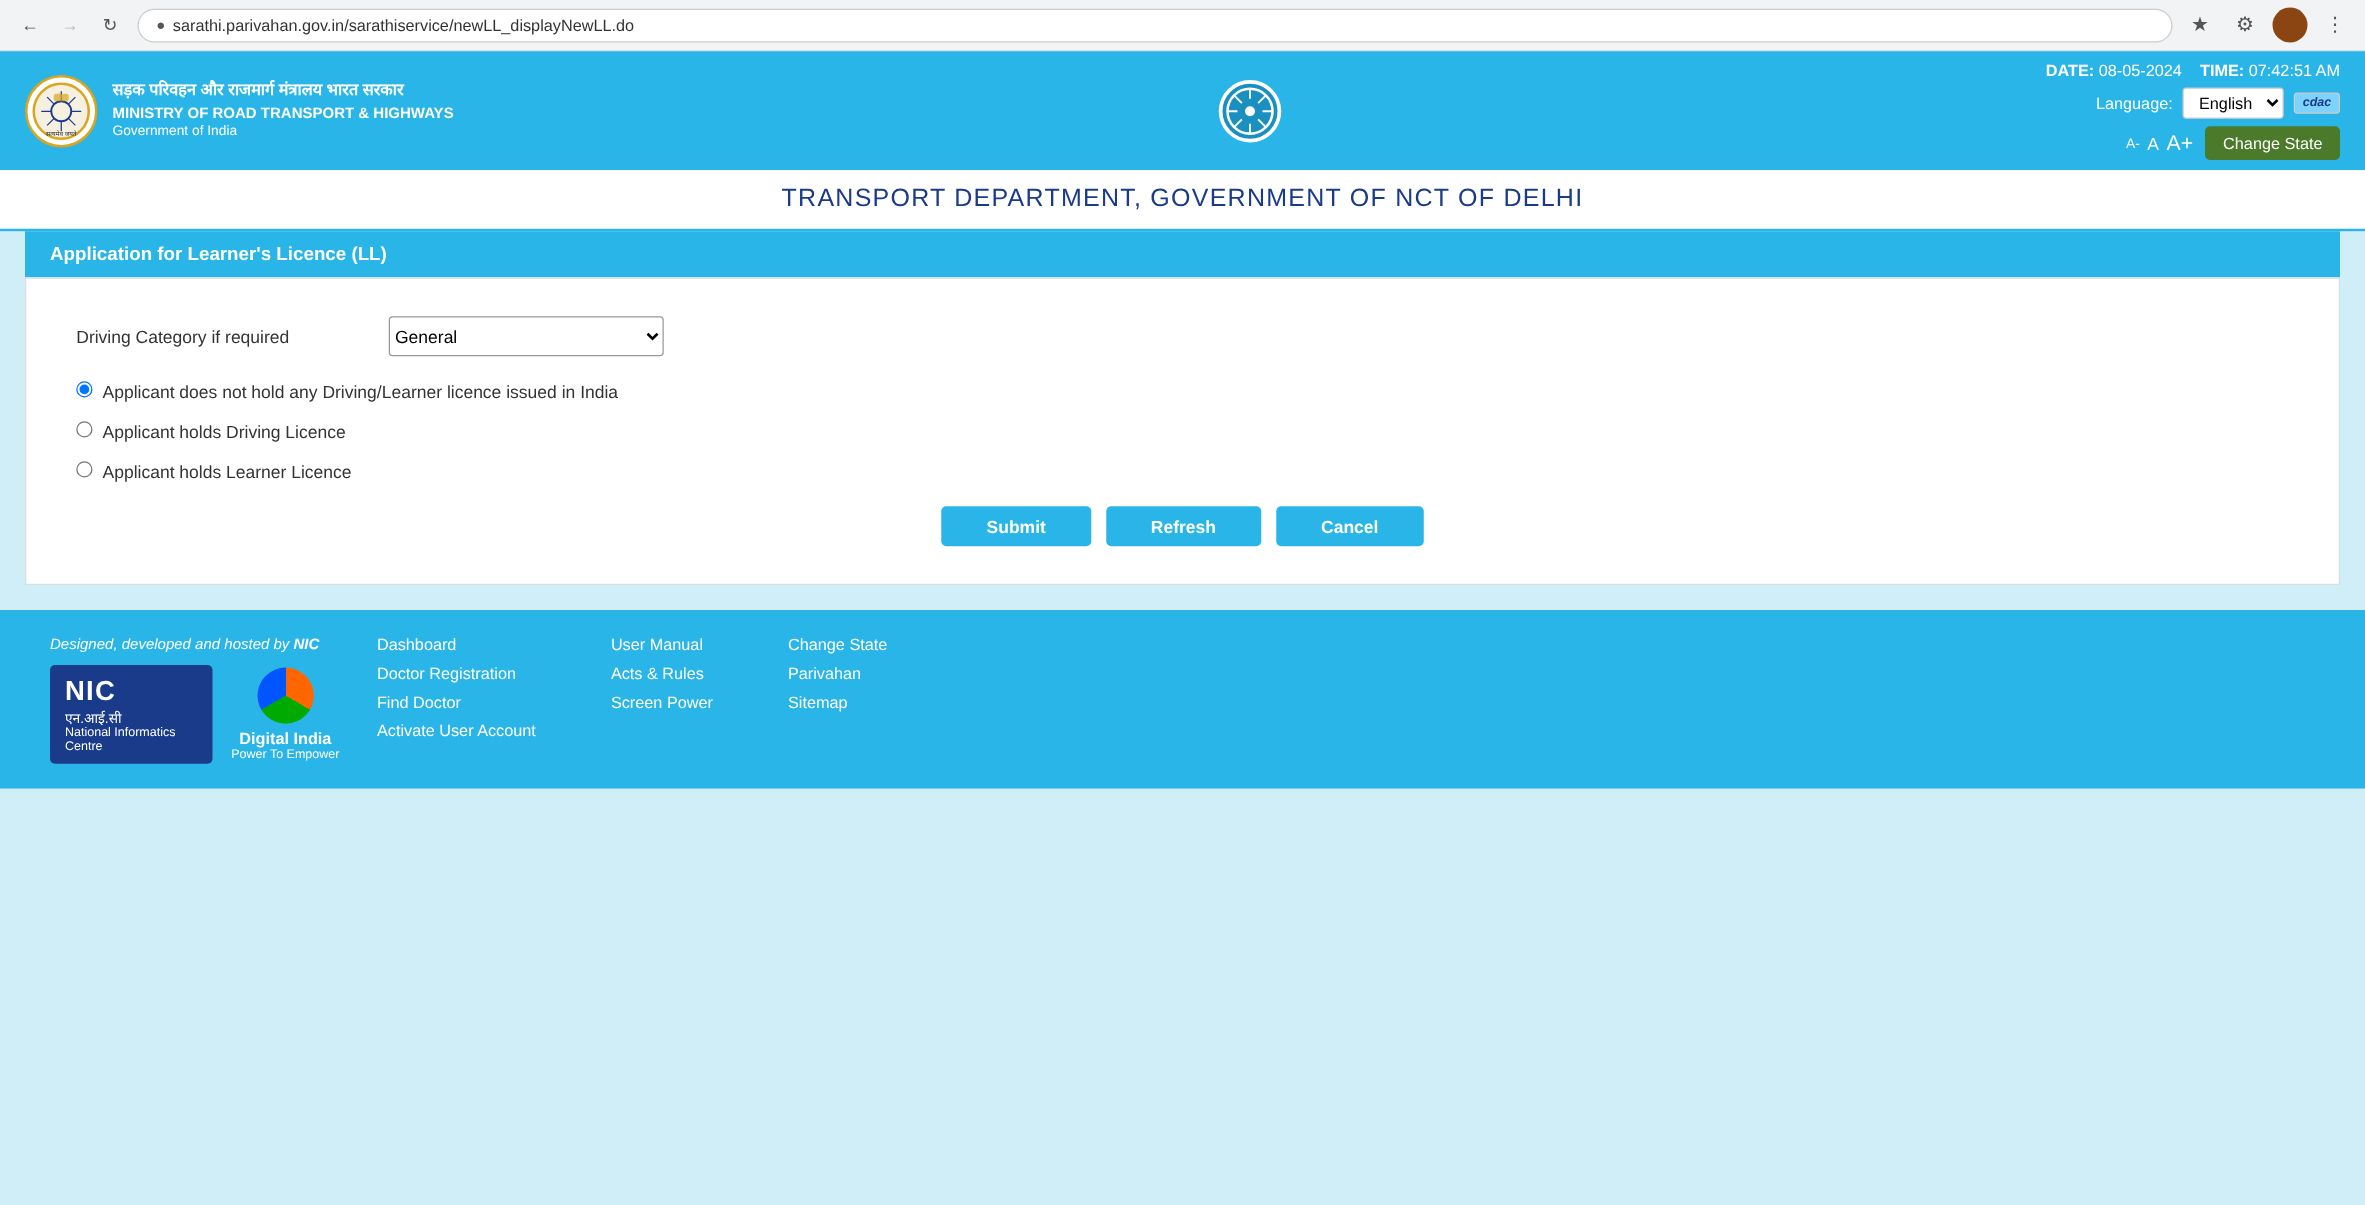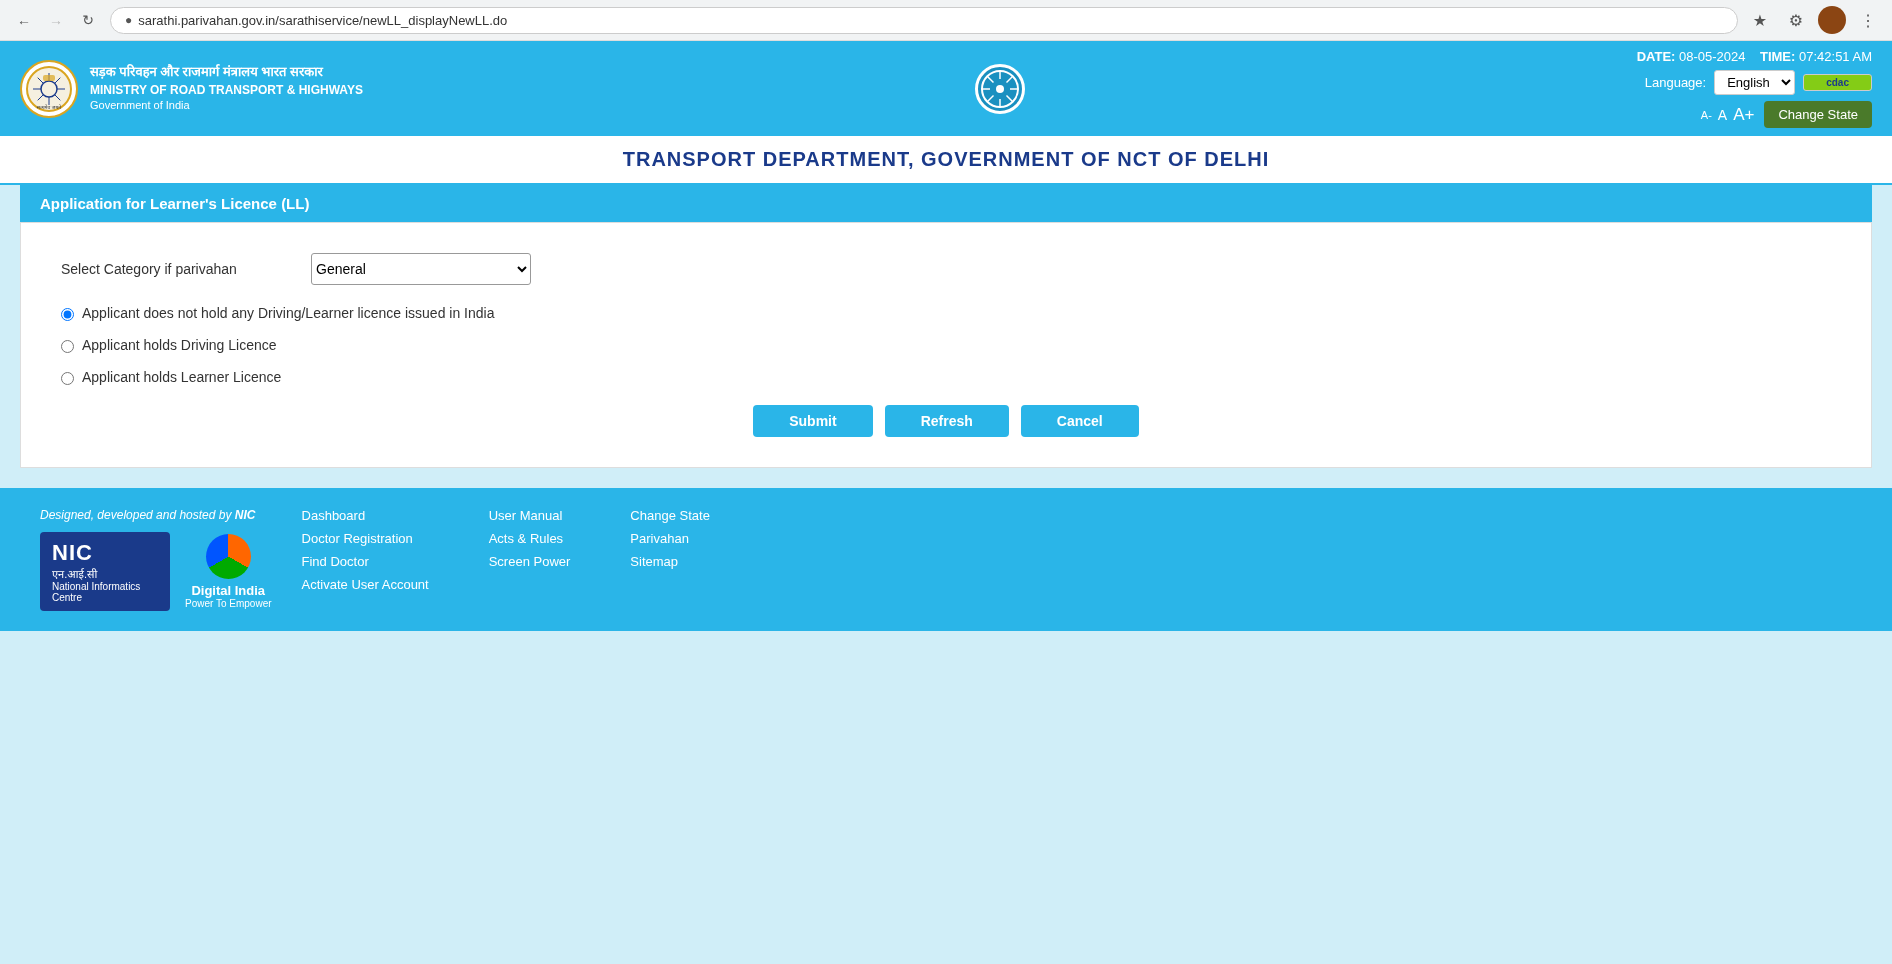--- a/index.html
+++ b/index.html
@@ -99,46 +99,47 @@
     .lang-row { display: flex; align-items: center; gap: 8px; }
     .lang-label { color: white; font-size: 13px; }
     .lang-select {
       padding: 3px 8px;
       border: 1px solid #ccc;
       border-radius: 3px;
       background: white;
       font-size: 13px;
     }
     .cdac-badge {
-      background: #84cc16;
+      background: #7dd3fc;
       border: 1px solid #ccc;
-      padding: 2px 22px;
+      padding: 2px 6px;
       font-size: 10px;
       border-radius: 3px;
       color: #333;
+      font-style: italic;
     }
     .font-size-row { display: flex; gap: 6px; align-items: center; }
     .font-btn { color: white; cursor: pointer; text-decoration: none; }
     .change-state-btn {
       background: #4a7a2a;
       color: white;
       border: none;
       padding: 6px 14px;
       border-radius: 4px;
       cursor: pointer;
       font-size: 13px;
     }
 
     
     .page-title-bar {
       background: white;
       text-align: center;
       padding: 12px;
       font-size: 20px;
-      font-weight: bold;
+      font-weight: normal;
       color: #1a3a8a;
       letter-spacing: 1px;
       border-bottom: 2px solid #2ab5e8;
     }
 
     
     .section-header {
       background: #2ab5e8;
       padding: 10px 20px;
       color: white;
@@ -170,21 +171,21 @@
       border: 1px solid #999;
       border-radius: 3px;
       font-size: 14px;
       min-width: 220px;
       background: white;
     }
 
     .radio-group { margin-bottom: 8px; }
     .radio-option {
       display: flex;
-      align-items: flex-end;
+      align-items: flex-start;
       gap: 8px;
       margin-bottom: 16px;
       font-size: 14px;
       color: #333;
       cursor: pointer;
     }
     .radio-option input[type="radio"] { cursor: pointer; }
 
     .button-row {
       display: flex;
@@ -371,21 +372,21 @@
       </div>
     </div>
   </div>
 
   <div class="page-title-bar">TRANSPORT DEPARTMENT, GOVERNMENT OF NCT OF DELHI</div>
 
   <div style="margin: 0 20px;">
     <div class="section-header">Application for Learner's Licence (LL)</div>
     <div class="form-container">
       <div class="form-row">
-        <label class="form-label">Select Category if parivahan</label>
+        <label class="form-label">Driving Category if required</label>
         <select class="category-select">
           <option>General</option>
           <option>SC</option>
           <option>ST</option>
           <option>OBC</option>
         </select>
       </div>
 
       <div class="radio-group">
         <label class="radio-option">

